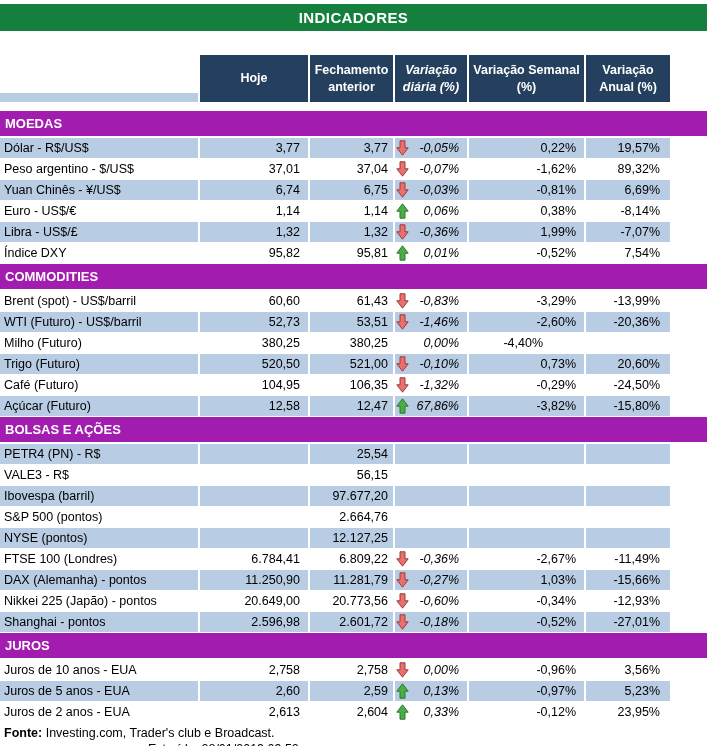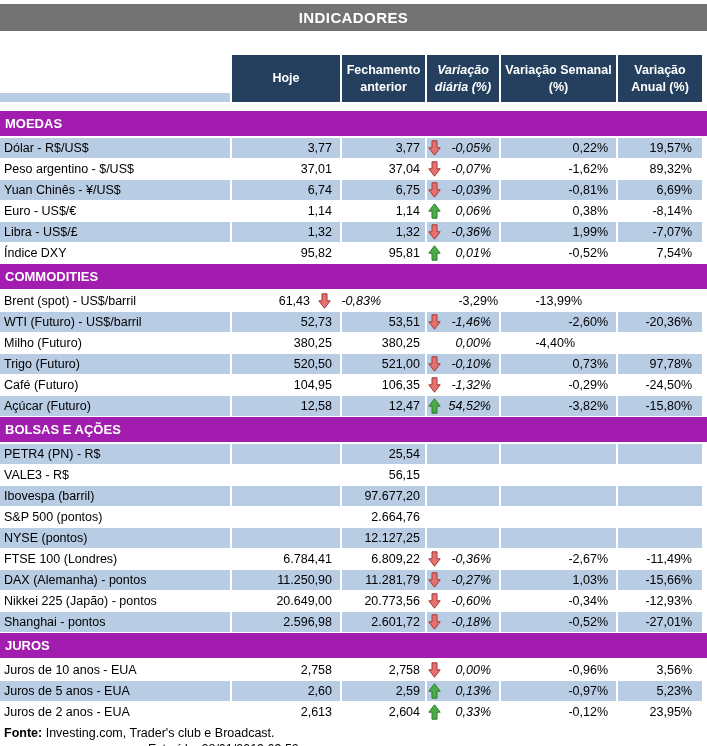--- a/index.html
+++ b/index.html
@@ -2,29 +2,29 @@
 <html><head>
 <meta charset="utf-8">
 <style>
   html, body { margin:0; padding:0; background:#ffffff; }
   body {
     width:707px; height:746px; overflow:hidden;
     font-family:"Liberation Sans", sans-serif; color:#000;
     -webkit-font-smoothing:antialiased;
   }
   .title-bar {
-    margin-top:4px; height:27px; background:#737373; color:#fff;
+    margin-top:4px; height:27px; background:#15803d; color:#fff;
     font-weight:bold; font-size:15px; letter-spacing:0.4px;
     display:flex; align-items:center; justify-content:center;
     margin-bottom:24px;
   }
   .table { width:707px; }
   .header-row { display:flex; height:47px; margin-bottom:9px; }
   .cell { box-sizing:border-box; flex:0 0 auto; }
-  .c-label { width:232px; }
+  .c-label { width:200px; }
   .c-hoje  { width:110px; }
   .c-fech  { width:85px;  }
   .c-dia   { width:74px;font-style:italic;  }
   .c-sem   { width:117px; }
   .c-ano   { width:84px;  }
   .hcell {
     background:#24405E; color:#fff; font-weight:bold; font-size:12.5px;
     display:flex; align-items:center; justify-content:center; text-align:center;
     line-height:1.3; border-right:2px solid #fff; padding:0 3px;
   }
@@ -146,20 +146,21 @@
               <path d="M6.5 0.8 L12.2 8.2 L9 8.2 L9 15.2 L4 15.2 L4 8.2 L0.8 8.2 Z" fill="#4CAC4A" stroke="#2B7A2B" stroke-width="1" stroke-linejoin="round"></path>
             </svg></span>
           <span>0,01%</span>
         </div>
         <div class="cell c-sem num">-0,52%</div>
         <div class="cell c-ano num last">7,54%</div>
       </div>
       <div class="section-bar">COMMODITIES</div>
       <div class="row">
         <div class="cell c-label">Brent (spot) - US$/barril</div>
+        <div class="cell c-hoje num">60,60</div>
         <div class="cell c-fech num">61,43</div>
         <div class="cell c-dia num">
           <span class="arrow"><svg width="13" height="16" viewBox="0 0 13 16">
               <path d="M4 0.8 L9 0.8 L9 7.8 L12.2 7.8 L6.5 15.2 L0.8 7.8 L4 7.8 Z" fill="#E8706E" stroke="#9C3A38" stroke-width="1" stroke-linejoin="round"></path>
             </svg></span>
           <span>-0,83%</span>
         </div>
         <div class="cell c-sem num">-3,29%</div>
         <div class="cell c-ano num last">-13,99%</div>
       </div>
@@ -189,21 +190,21 @@
         <div class="cell c-label">Trigo (Futuro)</div>
         <div class="cell c-hoje num">520,50</div>
         <div class="cell c-fech num">521,00</div>
         <div class="cell c-dia num">
           <span class="arrow"><svg width="13" height="16" viewBox="0 0 13 16">
               <path d="M4 0.8 L9 0.8 L9 7.8 L12.2 7.8 L6.5 15.2 L0.8 7.8 L4 7.8 Z" fill="#E8706E" stroke="#9C3A38" stroke-width="1" stroke-linejoin="round"></path>
             </svg></span>
           <span>-0,10%</span>
         </div>
         <div class="cell c-sem num">0,73%</div>
-        <div class="cell c-ano num last">97,78%</div>
+        <div class="cell c-ano num last">20,60%</div>
       </div>
       <div class="row">
         <div class="cell c-label">Café (Futuro)</div>
         <div class="cell c-hoje num">104,95</div>
         <div class="cell c-fech num">106,35</div>
         <div class="cell c-dia num">
           <span class="arrow"><svg width="13" height="16" viewBox="0 0 13 16">
               <path d="M4 0.8 L9 0.8 L9 7.8 L12.2 7.8 L6.5 15.2 L0.8 7.8 L4 7.8 Z" fill="#E8706E" stroke="#9C3A38" stroke-width="1" stroke-linejoin="round"></path>
             </svg></span>
           <span>-1,32%</span>
@@ -212,21 +213,21 @@
         <div class="cell c-ano num last">-24,50%</div>
       </div>
       <div class="row shaded">
         <div class="cell c-label">Açúcar (Futuro)</div>
         <div class="cell c-hoje num">12,58</div>
         <div class="cell c-fech num">12,47</div>
         <div class="cell c-dia num">
           <span class="arrow"><svg width="13" height="16" viewBox="0 0 13 16">
               <path d="M6.5 0.8 L12.2 8.2 L9 8.2 L9 15.2 L4 15.2 L4 8.2 L0.8 8.2 Z" fill="#4CAC4A" stroke="#2B7A2B" stroke-width="1" stroke-linejoin="round"></path>
             </svg></span>
-          <span>54,52%</span>
+          <span>67,86%</span>
         </div>
         <div class="cell c-sem num">-3,82%</div>
         <div class="cell c-ano num last">-15,80%</div>
       </div>
       <div class="section-bar">BOLSAS E AÇÕES</div>
       <div class="row shaded">
         <div class="cell c-label">PETR4 (PN) - R$</div>
         <div class="cell c-hoje num"></div>
         <div class="cell c-fech num">25,54</div>
         <div class="cell c-dia num">

